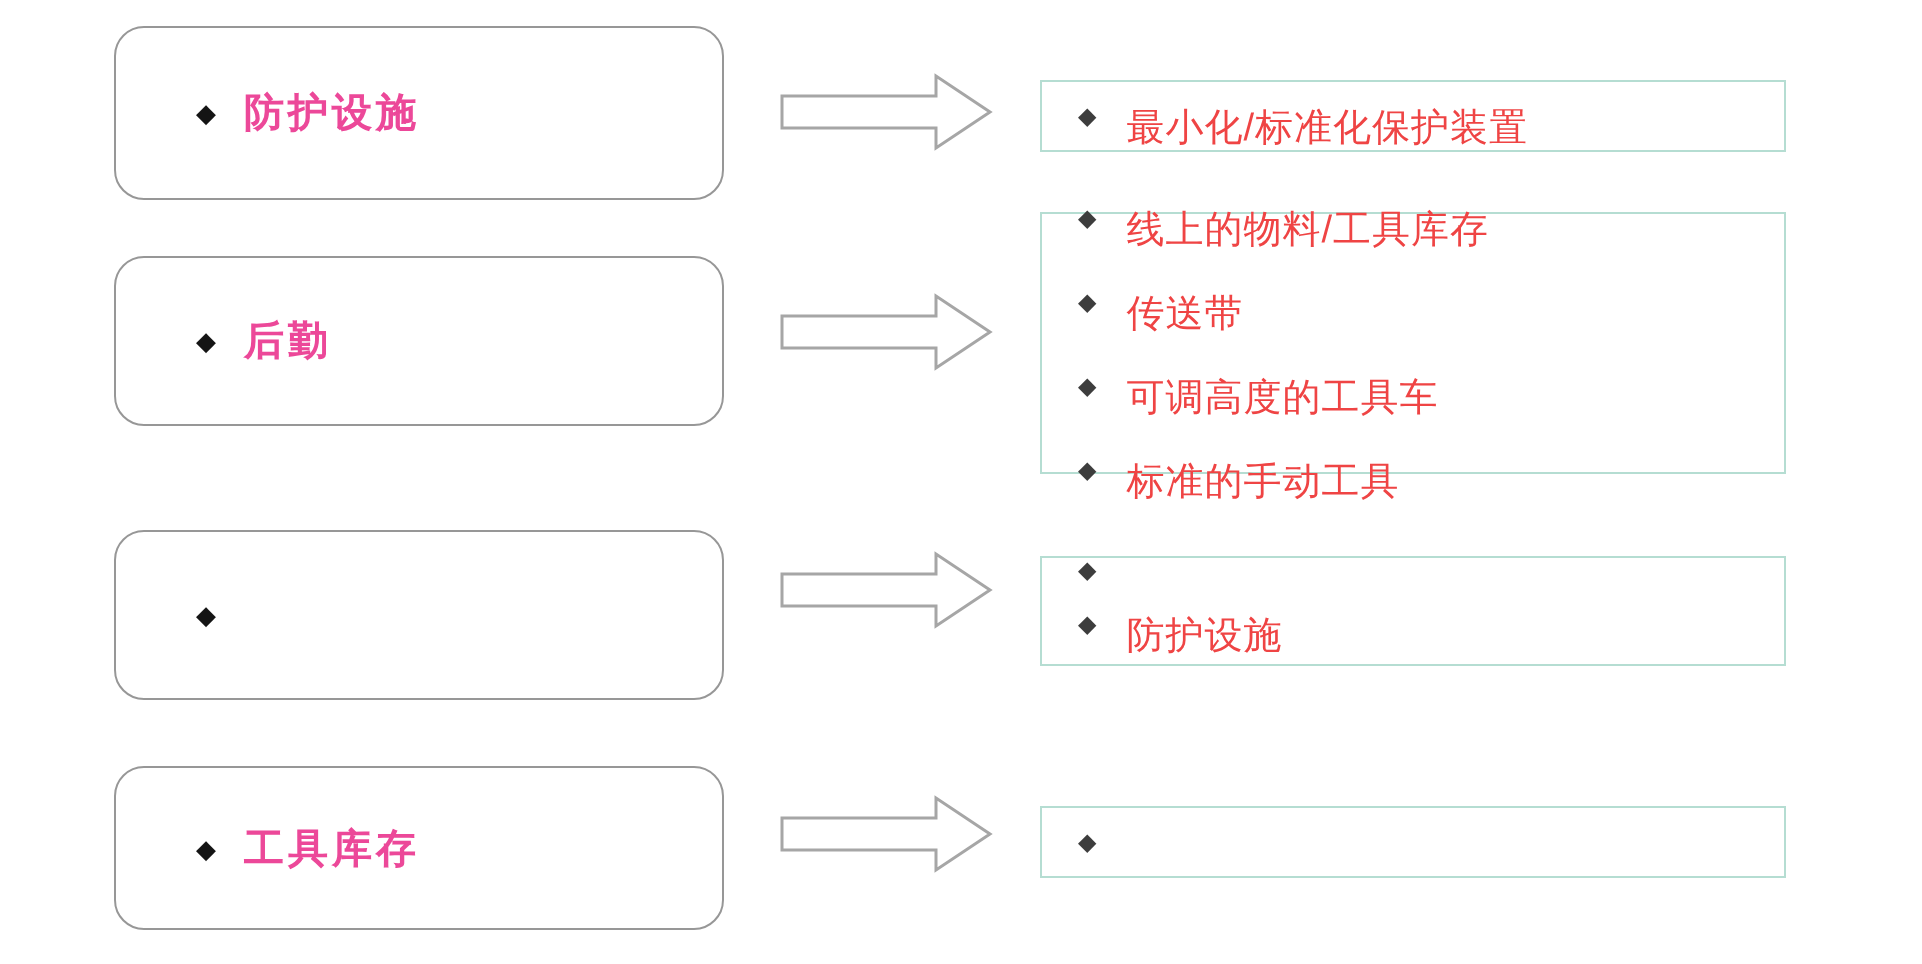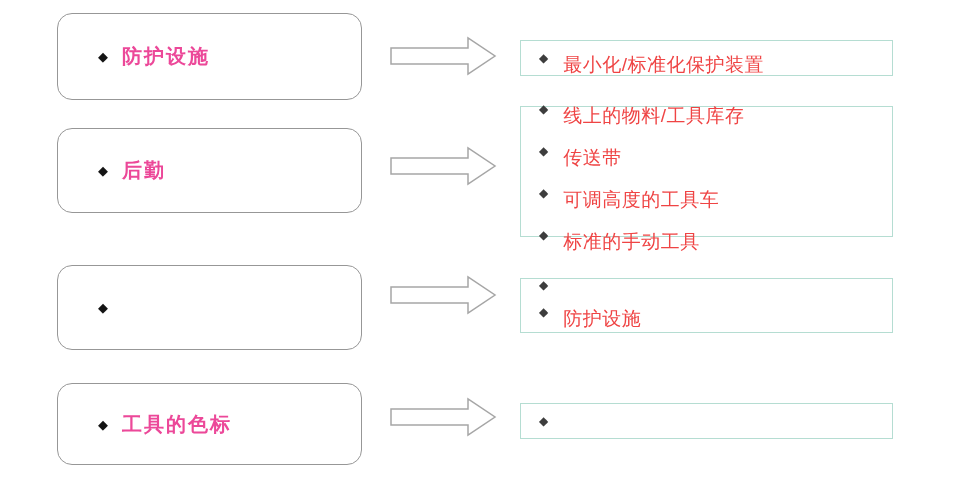--- a/index.html
+++ b/index.html
@@ -112,21 +112,21 @@
       <div class="item">
         <span class="bullet">◆</span>
         <span class="text">防护设施</span>
       </div>
     </div>
   </div>
 
   <div class="row r4">
     <div class="left-box">
       <span class="bullet">◆</span>
-      <span class="label">工具的色标</span>
+      <span class="label">工具库存</span>
     </div>
     <div class="arrow">
       <svg viewBox="0 0 107 44">
           <polygon points="1,14 78,14 78,4 105,22 78,40 78,30 1,30" fill="#ffffff" stroke="#a6a6a6" stroke-width="1.5"></polygon>
         </svg>
     </div>
     <div class="right-box">
       <div class="item">
         <span class="bullet">◆</span>
       </div>

